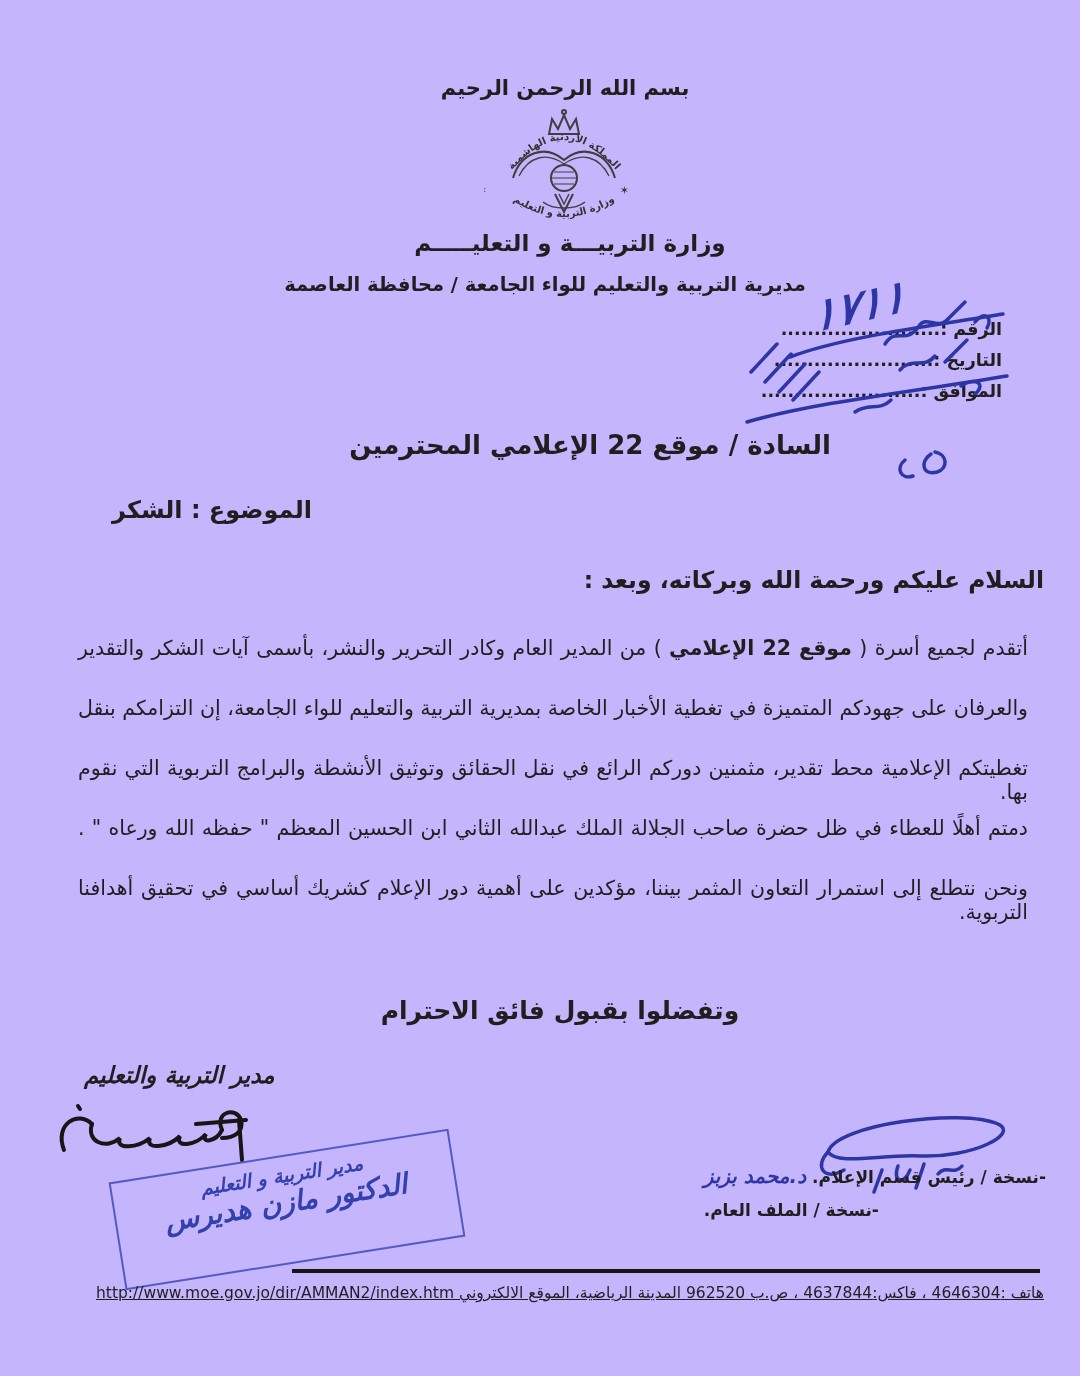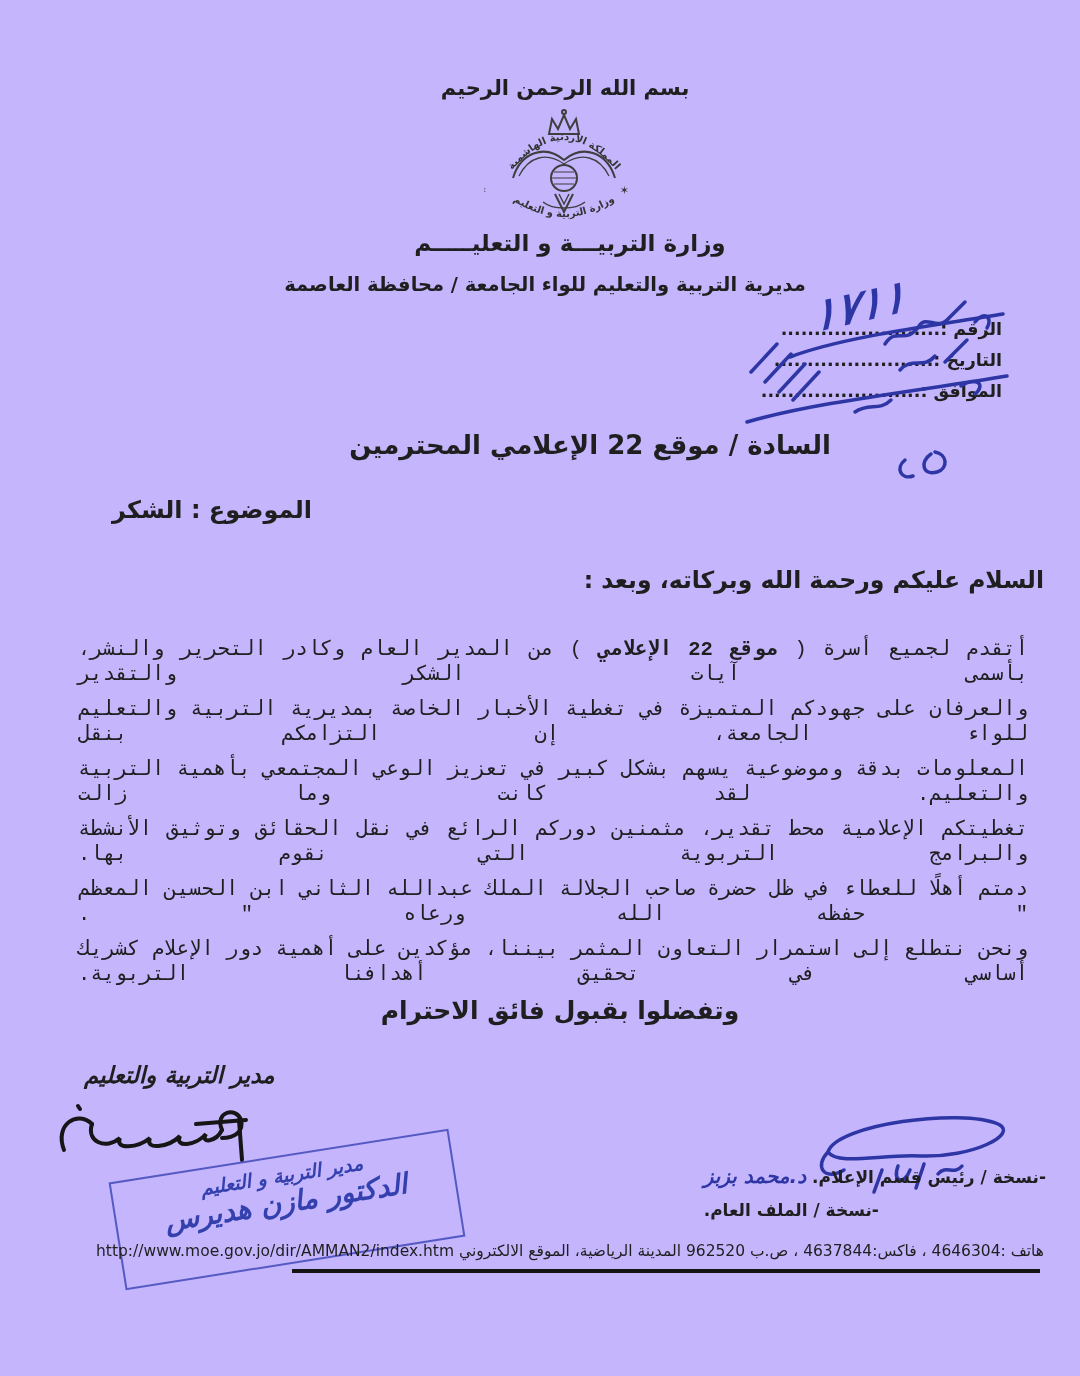--- a/index.html
+++ b/index.html
@@ -18,38 +18,38 @@
   .ref-dots{letter-spacing:1px;font-weight:bold;}
 
   #handwritten-ref{top:280px;left:812px;font-size:44px;color:#2d36a4;
     transform:rotate(-13deg) skewX(-14deg);font-style:italic;font-weight:bold;}
   #ref-scribbles{top:262px;left:735px;width:300px;height:230px;}
 
   #recipient{top:430px;left:0;width:1180px;font-size:26px;font-weight:bold;text-align:center;}
   #subject{top:496px;left:112px;font-size:24px;font-weight:bold;white-space:nowrap;text-align:right;}
   #greeting{top:566px;right:36px;font-size:23.5px;font-weight:bold;white-space:nowrap;}
 
-  #body-block{top:636px;right:52px;width:950px;font-size:20.5px;font-family:Liberation Mono, monospace;}
+  #body-block{top:636px;right:52px;width:950px;font-size:20.5px;}
   .bline{height:60px;text-align:justify;text-align-last:justify;}
 
   #closing{top:996px;left:20px;width:1080px;font-size:25px;font-weight:bold;text-align:center;}
   #sig-title{top:1062px;left:84px;font-size:23px;font-weight:bold;white-space:nowrap;font-style:italic;}
   #sig-black{top:1098px;left:48px;width:230px;height:75px;}
 
   #stamp{top:1155px;left:115px;width:340px;height:105px;transform:rotate(-9deg);
     border:2px solid rgba(58,68,180,.8);color:#3340ae;text-align:center;}
   #stamp .l1{margin-top:7px;font-size:19px;font-style:italic;font-weight:bold;}
   #stamp .l2{font-size:28px;font-style:italic;font-weight:bold;letter-spacing:1px;}
 
   #cc-block{top:1160px;right:34px;font-size:17px;font-weight:bold;line-height:33px;text-align:left;}
   #cc-block .blue-name{color:#2d36a4;font-size:20px;font-style:italic;}
   #cc-sign{top:1108px;left:762px;width:280px;height:95px;}
 
   #footer-rule{top:1269px;left:292px;width:748px;height:4px;background:#151515;}
-  #footer-text{top:1242px;left:70px;width:1000px;font-size:15.5px;text-align:center;white-space:nowrap;}
+  #footer-text{top:1284px;left:70px;width:1000px;font-size:15.5px;text-align:center;white-space:nowrap;text-decoration:underline;}
 
   svg .ink-b{stroke:#2d36a4;fill:none;stroke-width:3.5;stroke-linecap:round;}
   svg .ink-k{stroke:#161616;fill:none;stroke-width:4;stroke-linecap:round;}
 </style>
 </head>
 <body>
 
 <div class="page">
 
   <div id="basmala" class="abs">بسم الله الرحمن الرحيم</div>
@@ -108,21 +108,20 @@
     </g>
   </svg>
 
   <div id="recipient" class="abs">السادة / موقع 22 الإعلامي المحترمين</div>
   <div id="subject" class="abs">الموضوع : الشكر</div>
   <div id="greeting" class="abs">السلام عليكم ورحمة الله وبركاته، وبعد :</div>
 
   <div id="body-block" class="abs">
     <div class="bline"><span>أتقدم لجميع أسرة ( </span><b>موقع 22 الإعلامي</b><span> ) من المدير العام وكادر التحرير والنشر، بأسمى آيات الشكر والتقدير</span></div>
     <div class="bline">والعرفان على جهودكم المتميزة في تغطية الأخبار الخاصة بمديرية التربية والتعليم للواء الجامعة، إن التزامكم بنقل</div>
-    <div class="bline">المعلومات بدقة وموضوعية يسهم بشكل كبير في تعزيز الوعي المجتمعي بأهمية التربية والتعليم. لقد كانت وما زالت</div>
     <div class="bline">تغطيتكم الإعلامية محط تقدير، مثمنين دوركم الرائع في نقل الحقائق وتوثيق الأنشطة والبرامج التربوية التي نقوم بها.</div>
     <div class="bline">دمتم أهلًا للعطاء في ظل حضرة صاحب الجلالة الملك عبدالله الثاني ابن الحسين المعظم " حفظه الله ورعاه " .</div>
     <div class="bline">ونحن نتطلع إلى استمرار التعاون المثمر بيننا، مؤكدين على أهمية دور الإعلام كشريك أساسي في تحقيق أهدافنا التربوية.</div>
   </div>
 
   <div id="closing" class="abs">وتفضلوا بقبول فائق الاحترام</div>
 
   <div id="sig-title" class="abs">مدير التربية والتعليم</div>
 
   <svg id="sig-black" class="abs" viewBox="0 0 230 75">

